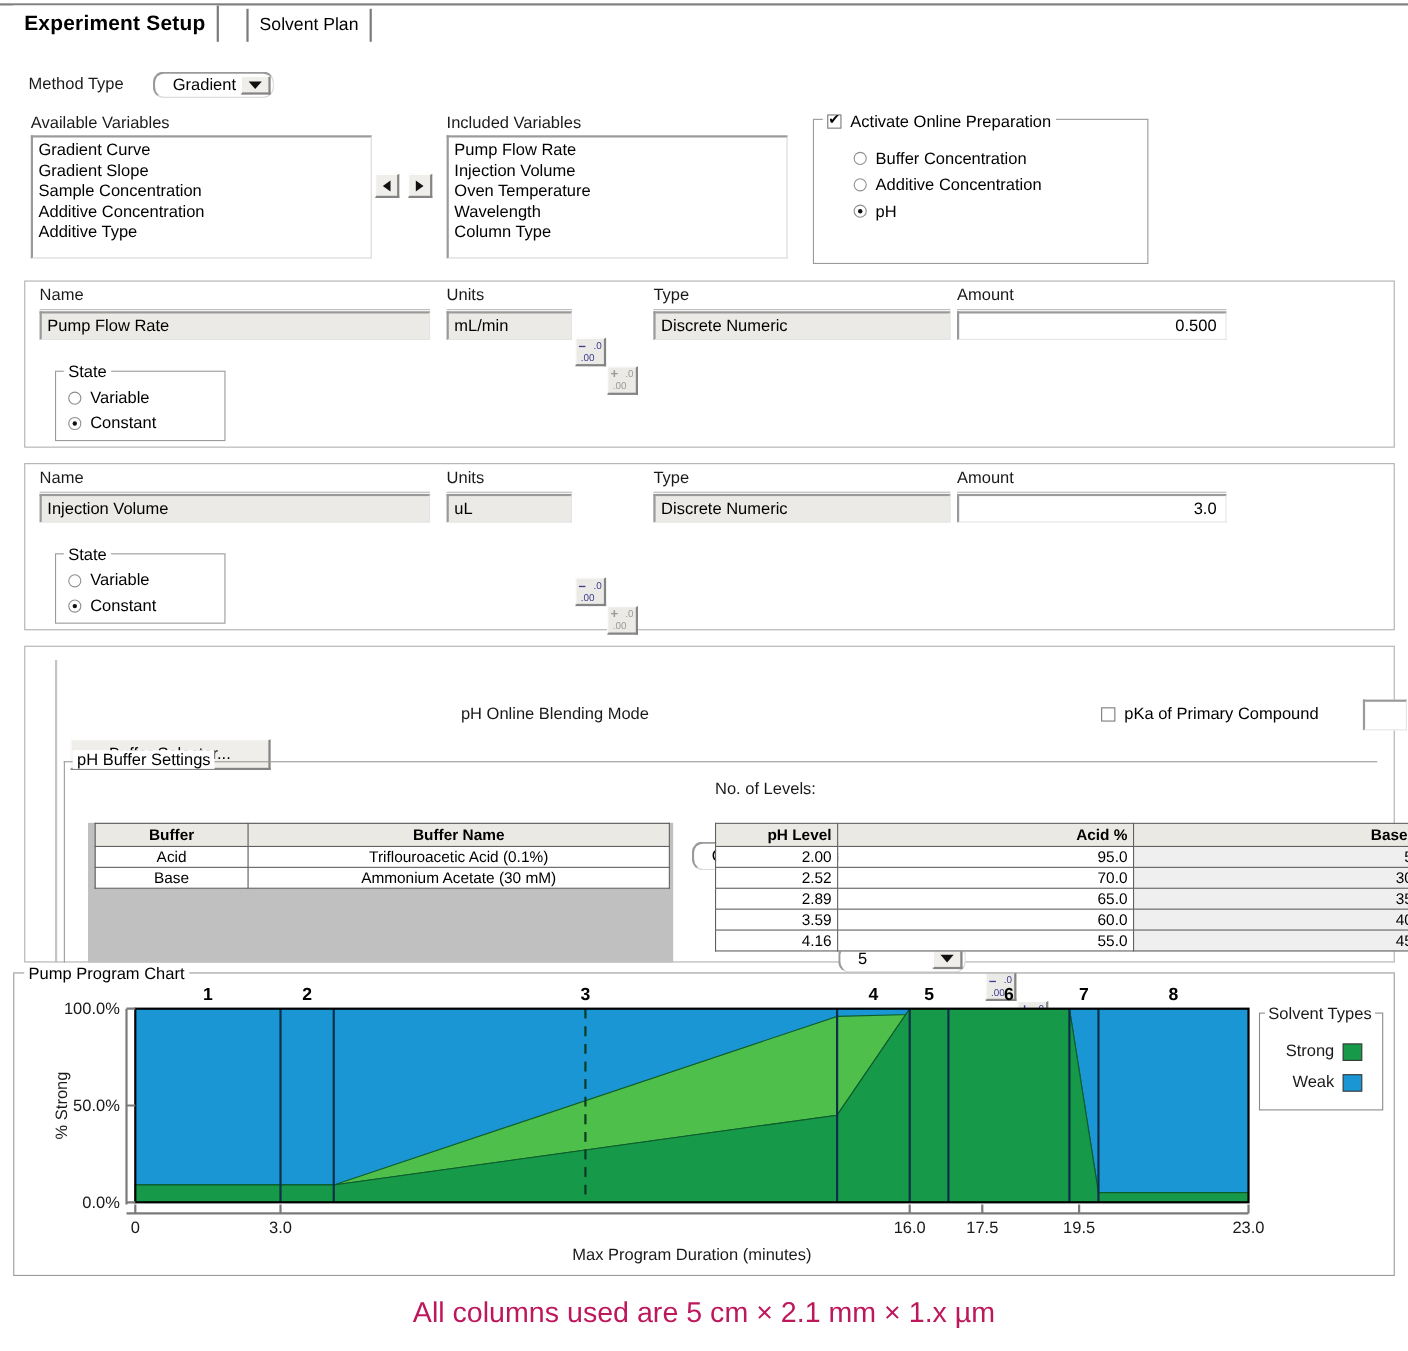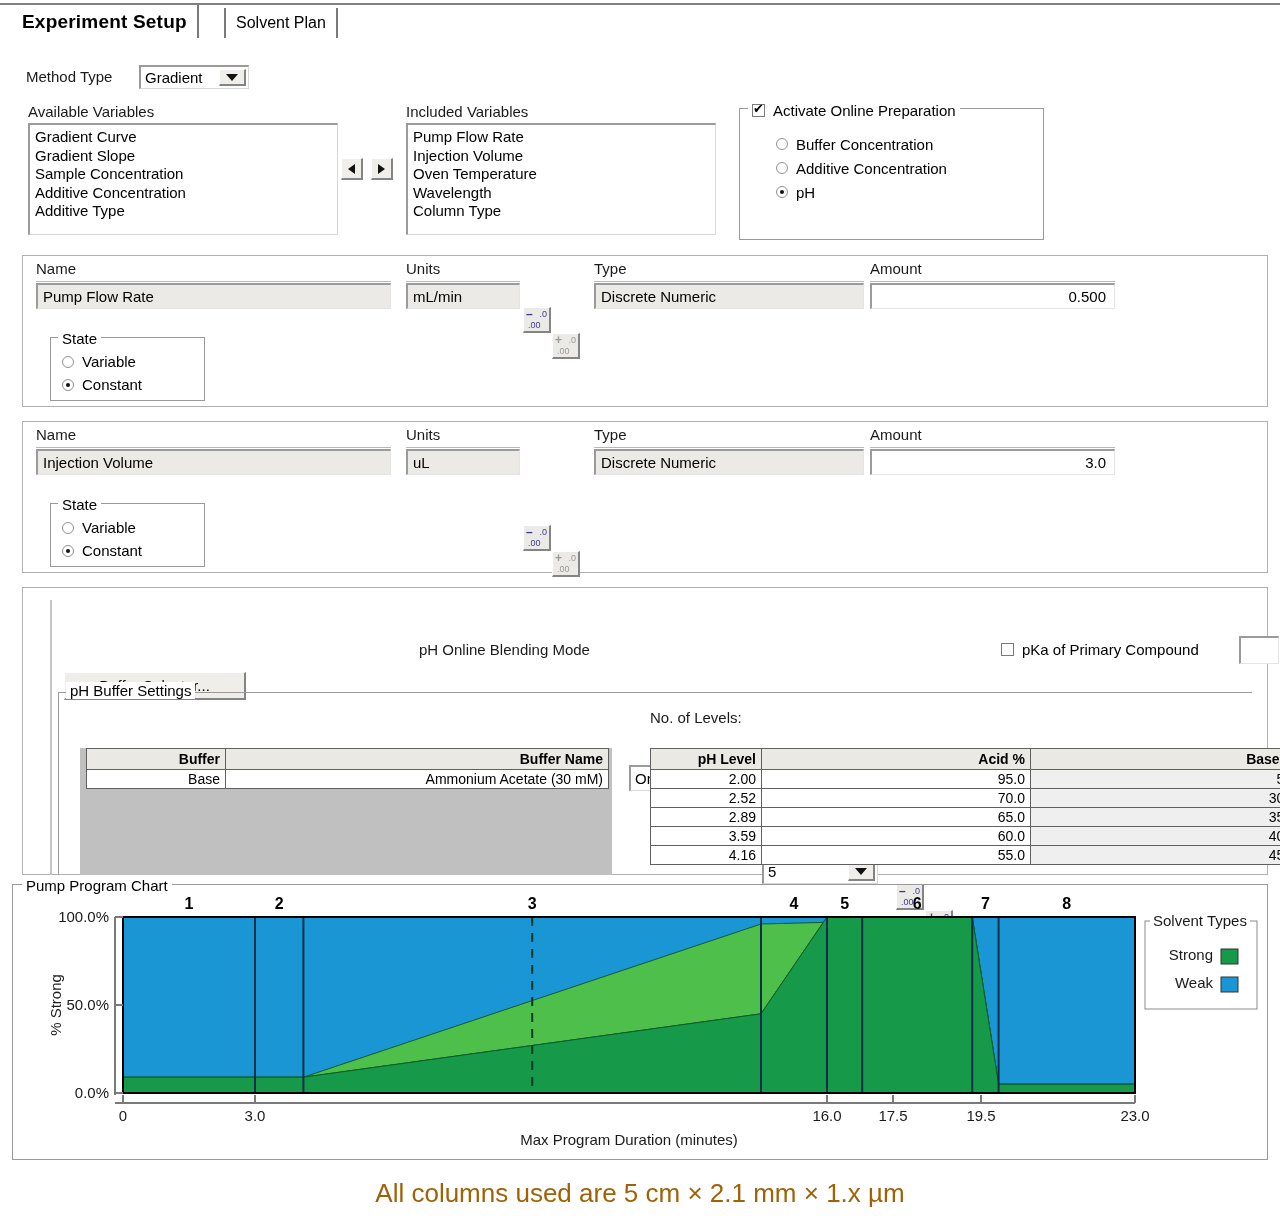--- a/index.html
+++ b/index.html
@@ -170,23 +170,24 @@
 
   .combo {
     box-sizing: border-box;
     background: #ffffff;
     border-top: 2px solid #9a9a9a;
     border-left: 2px solid #9a9a9a;
     border-right: 1px solid #d8d8d8;
     border-bottom: 1px solid #d8d8d8;
     display: flex; align-items: center;
     font-size: 15px;
-    padding-left: 4px;
+    padding-left: 16px;
     position: relative;
     white-space: nowrap;
+    border-radius: 10px;
   }
   .combo .drop {
     position: absolute; right: 2px; top: 2px; bottom: 2px; width: 24px;
     background: #f0eeea;
     border-top: 1px solid #ffffff;
     border-left: 1px solid #ffffff;
     border-right: 2px solid #848484;
     border-bottom: 2px solid #848484;
     display: flex; align-items: center; justify-content: center;
   }
@@ -226,36 +227,36 @@
     padding: 2px 5px;
     white-space: nowrap;
   }
   table.grid td {
     border: 1px solid #606060;
     padding: 1px 5px;
     background: #ffffff;
     white-space: nowrap;
   }
   table.grid td.shade { background: #efefef; }
-  .ta-l { text-align: right; }
+  .ta-l { text-align: center; }
   .ta-r { text-align: right; }
 
   
   #chartgroup {
     left: 12px; top: 884px; width: 1256px; height: 276px;
   }
   #chart-svg { position: absolute; left: 0; top: 0; }
   .axis-text { font-family: "Liberation Sans", sans-serif; font-size: 15px; fill: #1a1a1a; }
   .axis-text-b { font-family: "Liberation Sans", sans-serif; font-size: 16px; font-weight: bold; fill: #000; }
 
   #caption {
     left: 0; top: 1178px; width: 1280px;
     text-align: center;
     font-size: 26px;
-    color: #a16207;
+    color: #be185d;
     font-family: "Liberation Sans", sans-serif;
   }
 </style>
 </head>
 <body>
 
 <div id="tabstrip" class="abs">
   <div class="topline"></div>
   <div class="tab active">
     <span>Experiment Setup</span>
@@ -462,20 +463,24 @@
 
 <div class="abs" style="left:80px; top:748px; width:532px; height:127px; background:#c0c0c0;"></div>
 <table class="grid abs" id="buffer-table" style="left:86px; top:748px; width:500px;">
     <thead>
       <tr>
         <th class="ta-l" style="width: 128px;">Buffer</th>
         <th class="ta-l" style="width: 372px; margin-left: 24px;">Buffer Name</th>
       </tr>
     </thead>
     <tbody>
+      <tr>
+        <td class="ta-l">Acid</td>
+        <td class="ta-l">Triflouroacetic Acid (0.1%)</td>
+      </tr>
       <tr>
         <td class="ta-l">Base</td>
         <td class="ta-l">Ammonium Acetate (30 mM)</td>
       </tr>
     </tbody>
   </table>
 
 <table class="grid abs" id="level-table" style="left:650px; top:748px; width:618px;">
     <thead>
       <tr>

